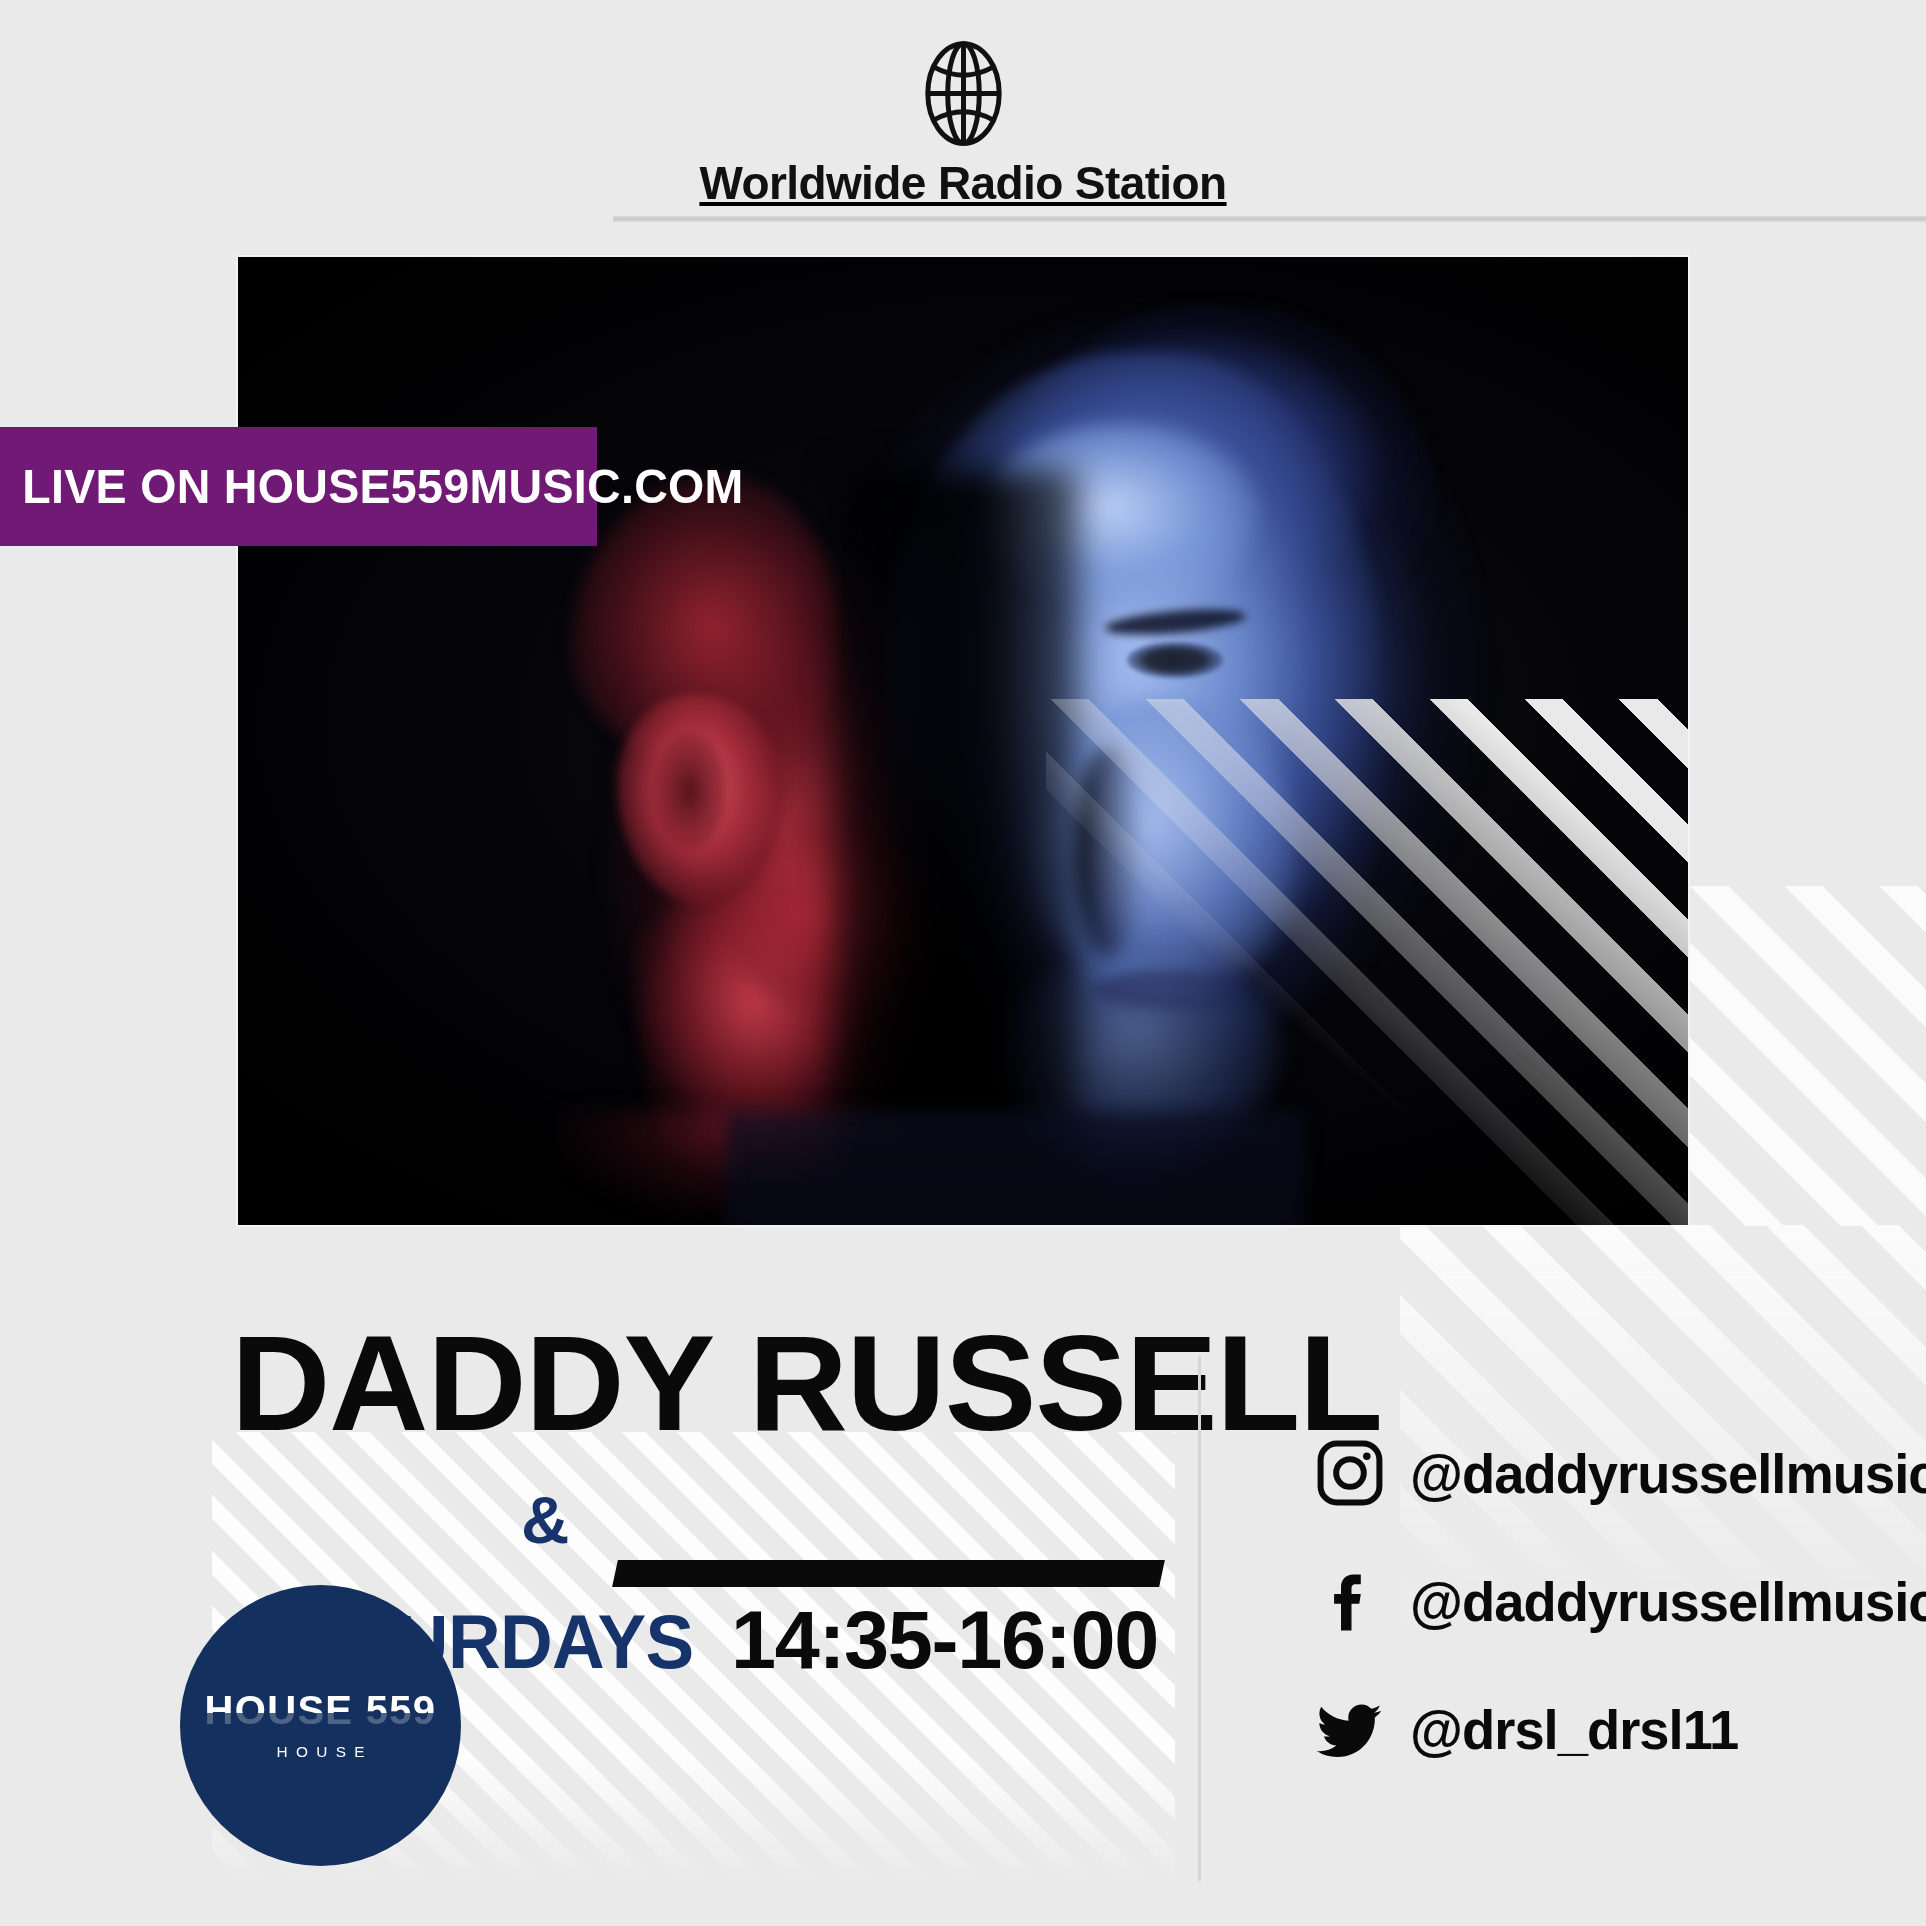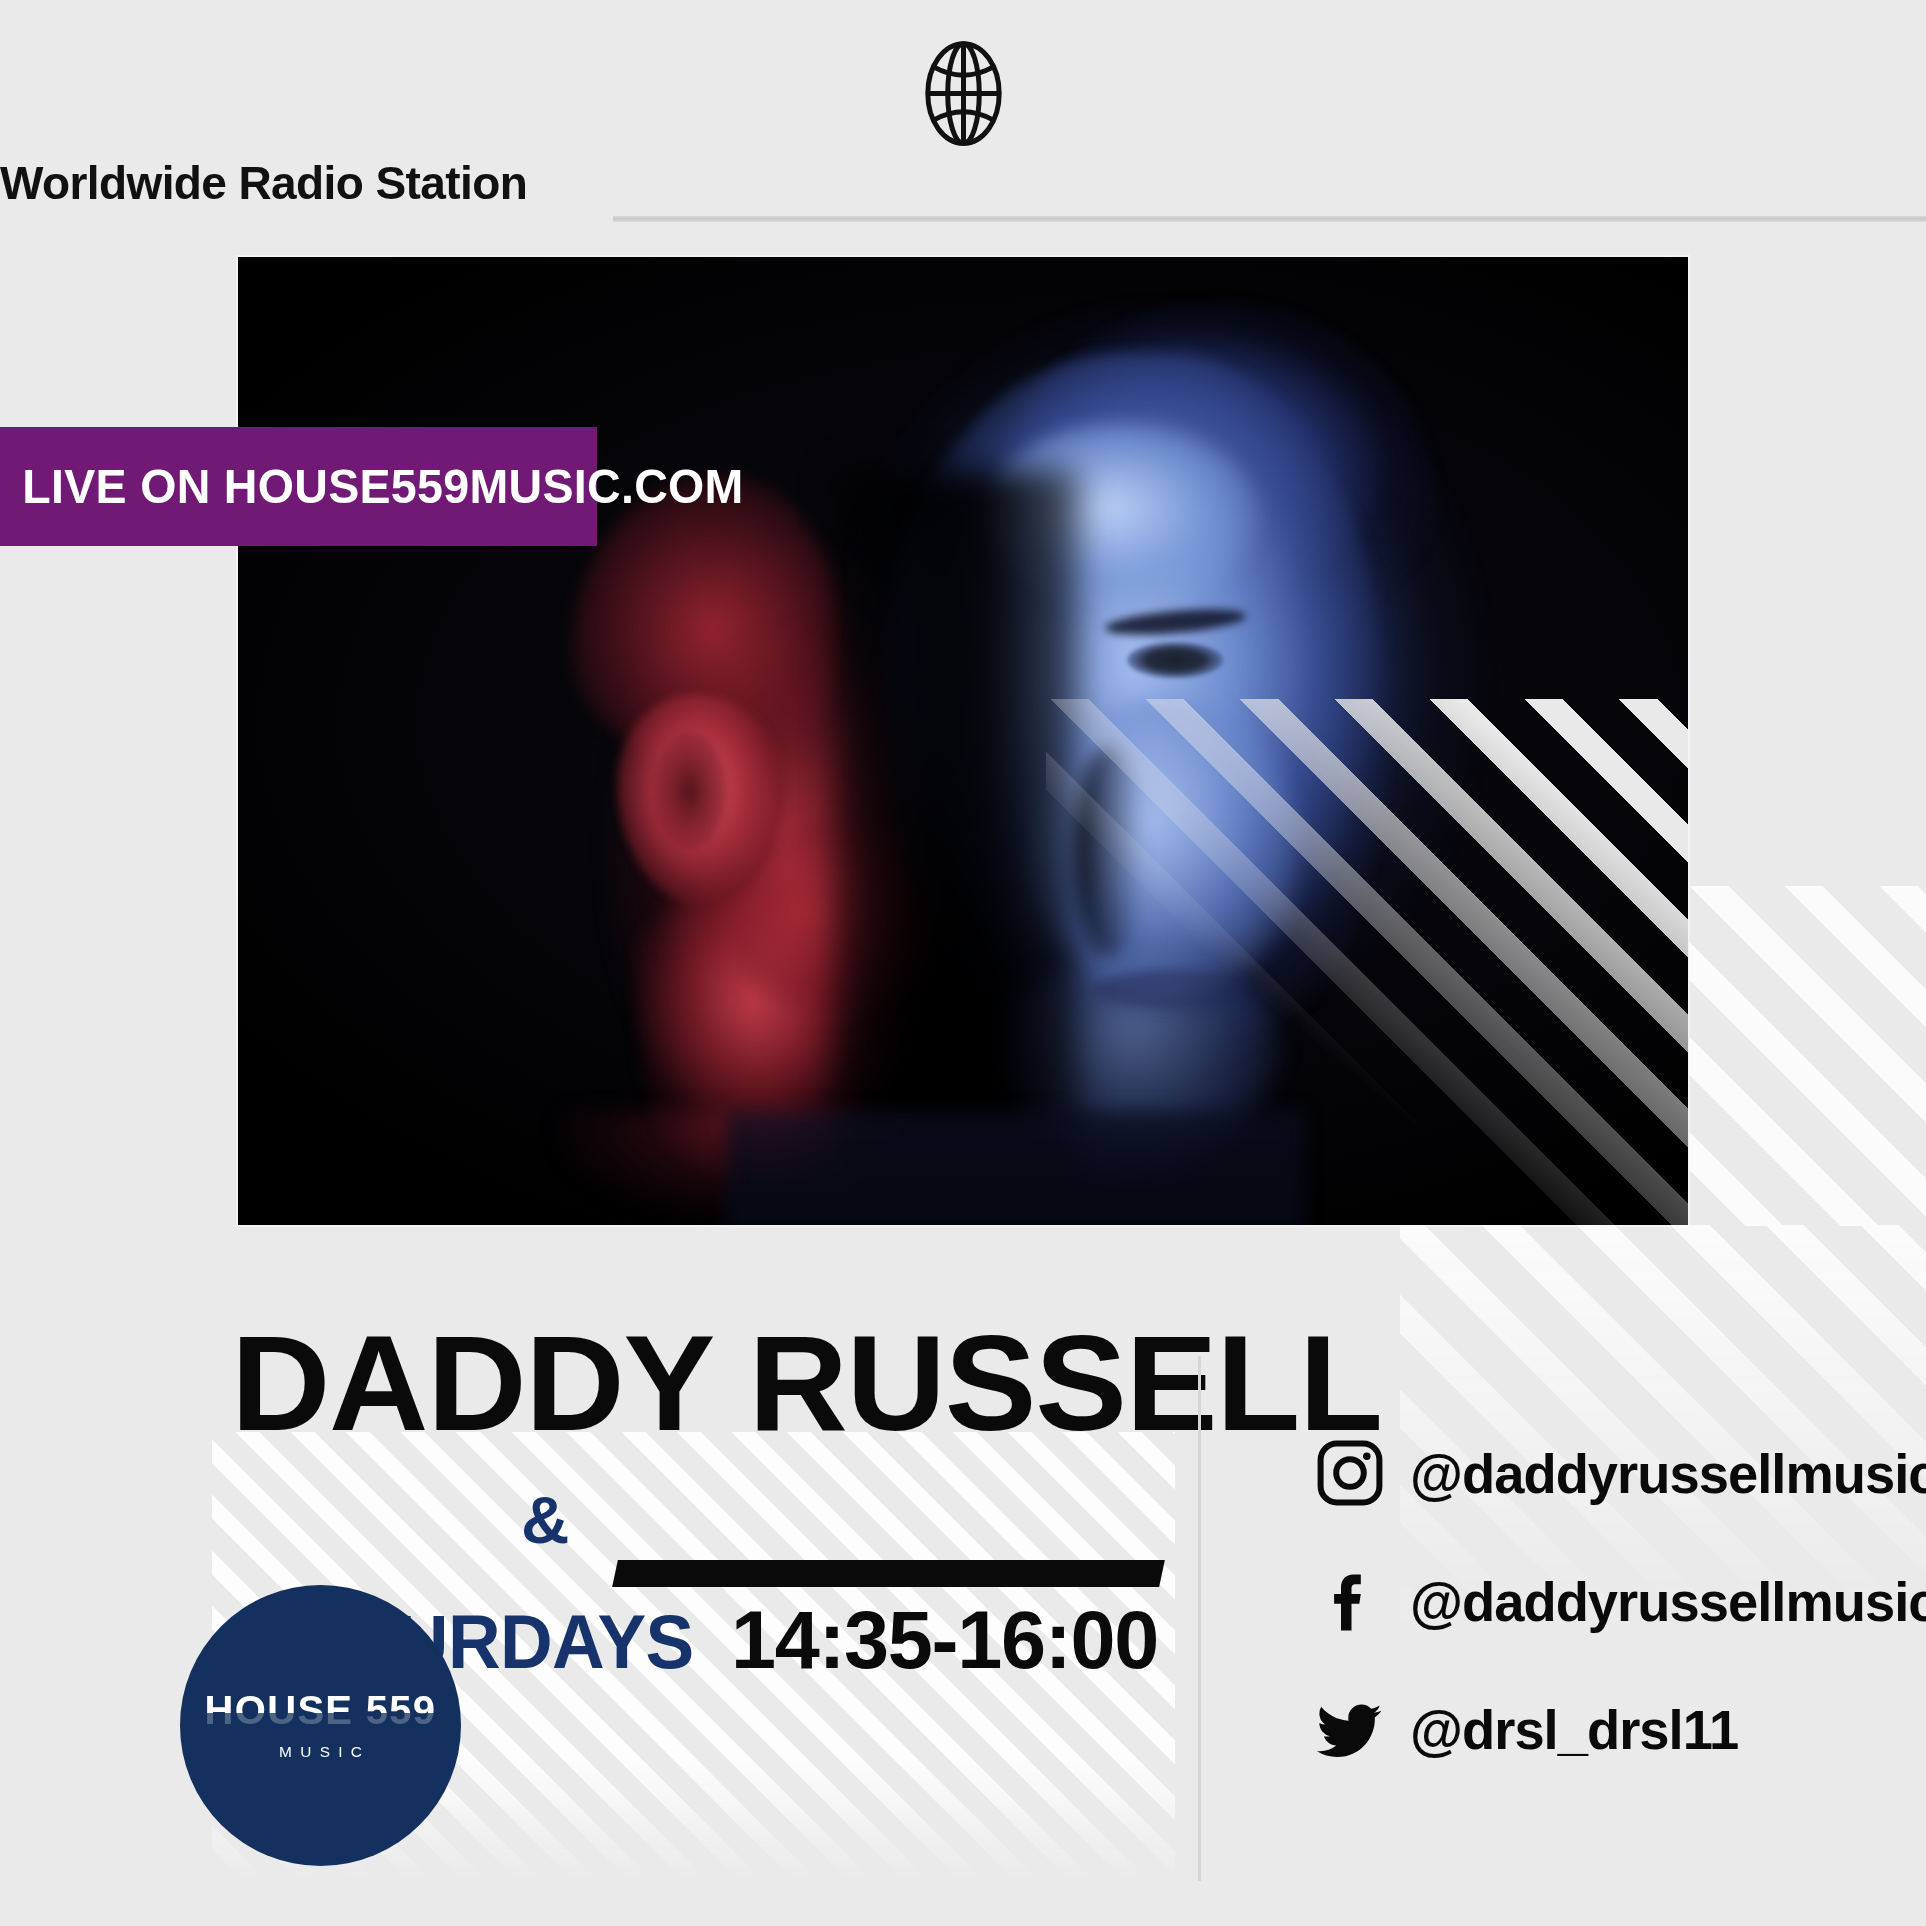--- a/index.html
+++ b/index.html
@@ -2,21 +2,21 @@
 <html style="font-size:10.3px"><head>
 <meta charset="utf-8">
 <style>
   html,body{margin:0;padding:0;background:#ebebeb;}
   body{width:1926px;height:1926px;overflow:hidden;
        font-family:"Liberation Sans",sans-serif;}
 
   #poster{position:relative;width:1926px;height:1926px;background:#eaeaea;overflow:hidden;}
 
   
-  #header{position:absolute;left:0;top:39px;width:1926px;text-align:left;}
+  #header{position:absolute;left:0;top:39px;width:1926px;text-align:center;text-decoration:underline;}
   #globe-icon{display:block;margin:0 auto;width:83px;height:109px;}
   #station-name{font-size:46px;font-weight:bold;color:#111;letter-spacing:-0.6px;
                 margin-top:11.6px;line-height:1;}
   #header-rule{position:absolute;left:613px;top:216px;width:1313px;height:5.8px;
                background:linear-gradient(to bottom,#d9d9d9,#c9c9c9,#dcdcdc);}
 
   
   #photo-frame{position:absolute;left:238px;top:257px;width:1450px;height:968px;
                background:#000;overflow:hidden;
                box-shadow:0 0 0 1.9px #f4f4f4;}
@@ -255,21 +255,21 @@
     <div id="amp">&amp;</div>
     <div id="time-bar"></div>
     <div class="sched-row" id="row2">
       <span class="sched-day">SATURDAYS</span>
       <span class="sched-time">14:35-16:00</span>
     </div>
   </div>
 
   <div id="logo-badge">
     <div id="logo-word">HOUSE 559</div>
-    <div id="logo-sub">MUSIC</div>
+    <div id="logo-sub">HOUSE</div>
   </div>
 
   <div id="v-divider"></div>
 
   <div id="socials">
 
     <div class="social-row">
       <span class="social-icon">
         <svg width="72" height="72" viewBox="0 0 24 24" fill="none" stroke="#0a0a0a" stroke-width="2">
           <rect x="2.2" y="2.2" width="19.6" height="19.6" rx="5.4"></rect>

